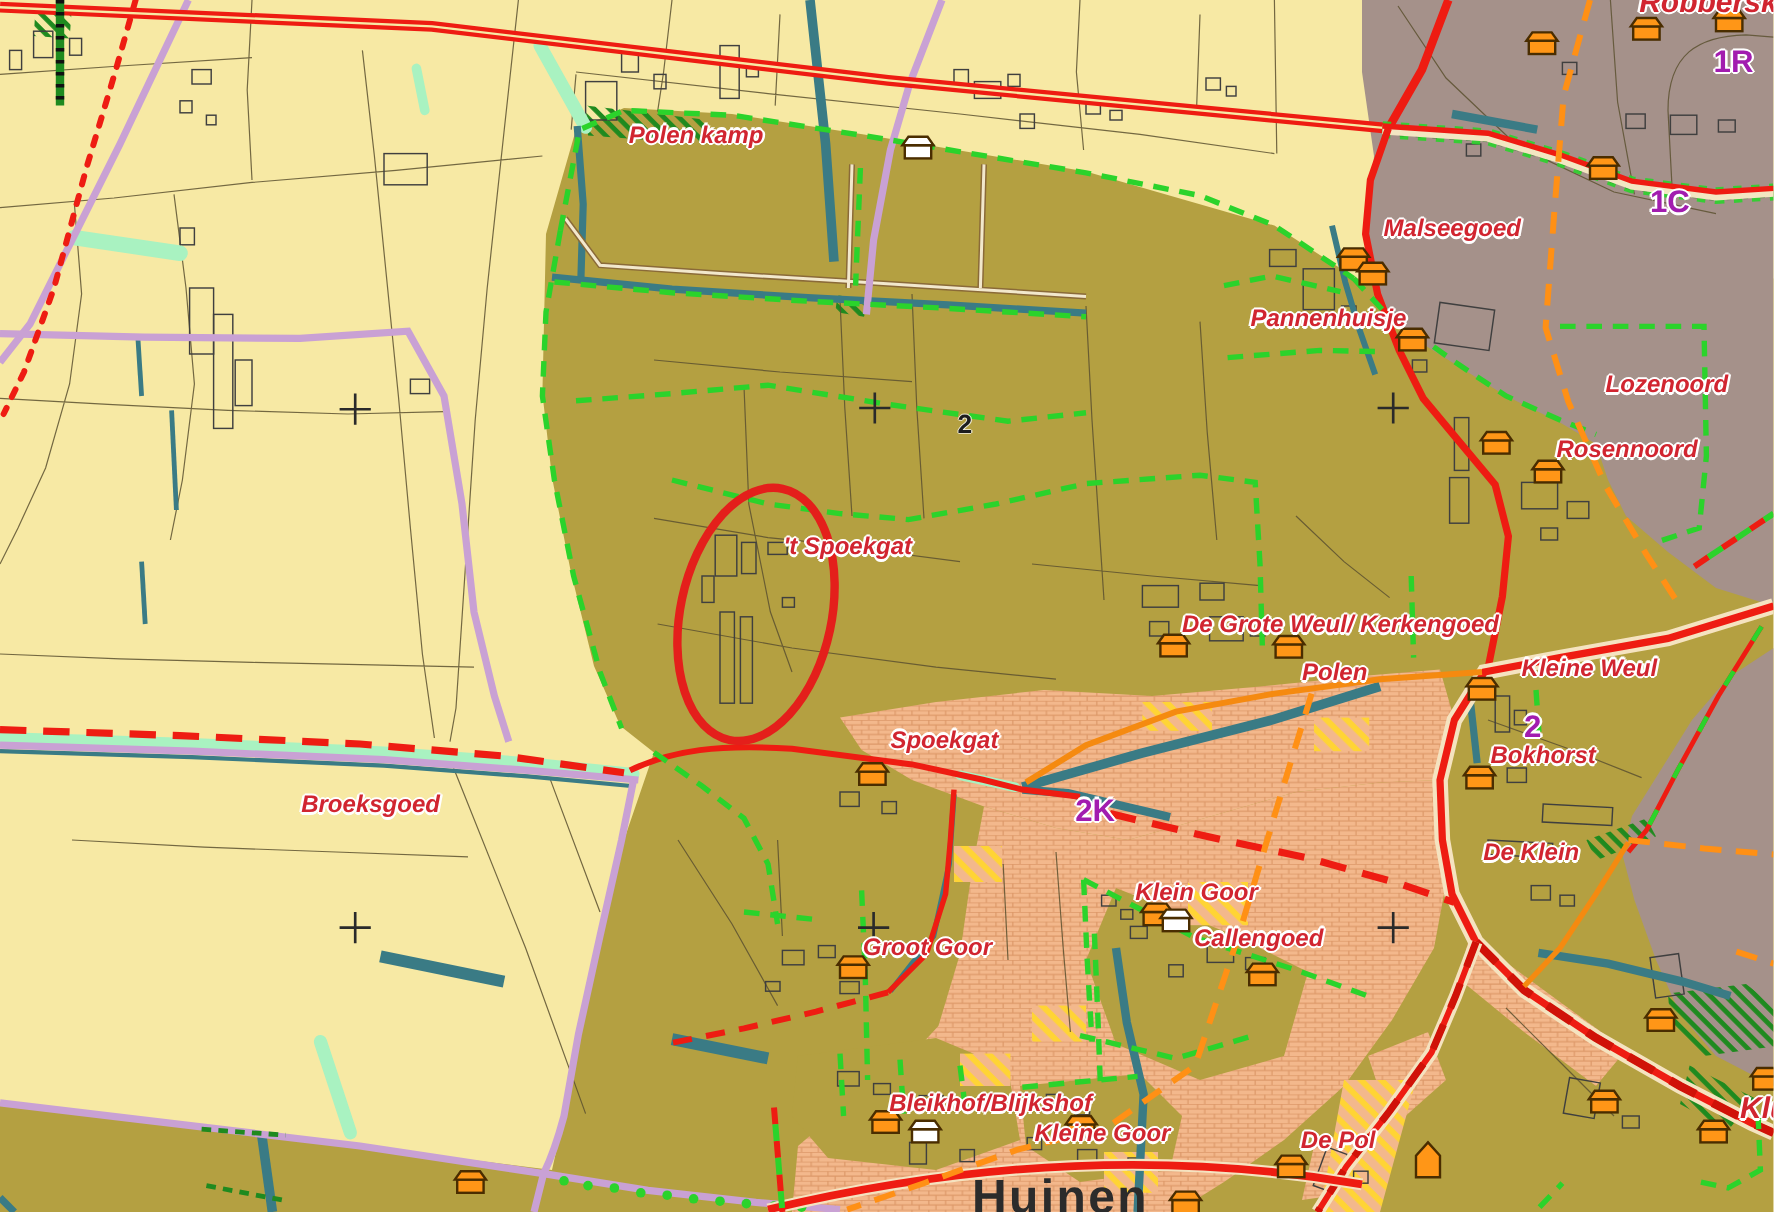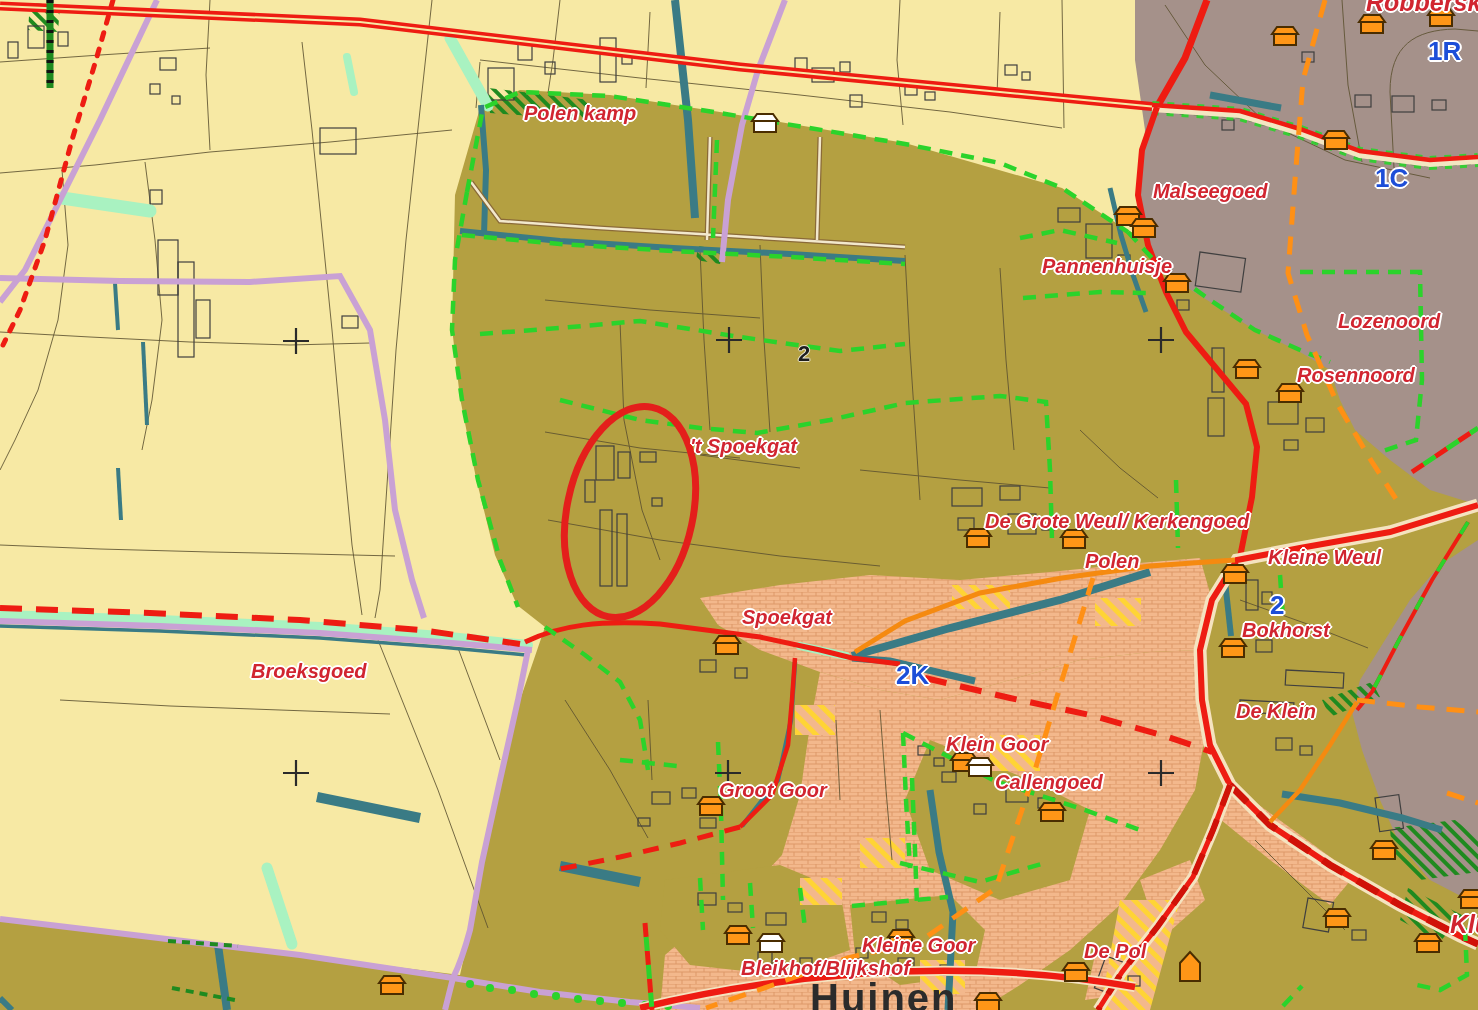--- a/index.html
+++ b/index.html
@@ -5,21 +5,21 @@
   html,body{margin:0;padding:0;background:#ddd;}
   #stage{position:relative;width:1478px;height:1010px;overflow:hidden;
          font-family:"Liberation Sans",sans-serif;background:#f7e9a4;}
   #map-svg{position:absolute;left:0;top:0;width:100%;height:100%;}
   #labels-layer{position:absolute;left:0;top:0;width:100%;height:100%;pointer-events:none;}
   .map-label{position:absolute;white-space:nowrap;line-height:1;}
   .place{color:#d12530;font-style:italic;font-weight:bold;font-size:20px;
     text-shadow:-2px 0 #fff,2px 0 #fff,0 -2px #fff,0 2px #fff,-1px -1px #fff,1px 1px #fff,-1px 1px #fff,1px -1px #fff;}
   .place-lg{color:#d12530;font-style:italic;font-weight:bold;font-size:25px;
     text-shadow:-2px 0 #fff,2px 0 #fff,0 -2px #fff,0 2px #fff,-1px -1px #fff,1px 1px #fff,-1px 1px #fff,1px -1px #fff;}
-  .code{color:#1d4ed8;font-weight:bold;font-size:26px;
+  .code{color:#a21caf;font-weight:bold;font-size:26px;
     text-shadow:-2px 0 #fff,2px 0 #fff,0 -2px #fff,0 2px #fff,-1px -1px #fff,1px 1px #fff,-1px 1px #fff,1px -1px #fff;}
   .code-sm{color:#1d1d1d;font-weight:bold;font-size:22px;
     text-shadow:-1px 0 #fffa,1px 0 #fffa,0 -1px #fffa,0 1px #fffa;}
   .town{color:#2b2b2b;font-weight:bold;font-size:40px;letter-spacing:2px;}
 </style>
 </head>
 <body>
 
 <div id="stage">
 <svg id="map-svg" viewBox="0 0 1478 1010" xmlns="http://www.w3.org/2000/svg">
@@ -361,35 +361,35 @@
         <use href="#house-o" x="988" y="1004"></use>
       </g>
 </svg>
 <div id="labels-layer">
       <div class="map-label place" style="left: 524px; top: 103px;">Polen kamp</div>
       <div class="map-label place-lg" style="left: 1366px; top: -10px;">Robberskamp</div>
       <div class="map-label place" style="left: 1153px; top: 181px; font-style: italic;">Malseegoed</div>
       <div class="map-label place" style="left: 1042px; top: 256px;">Pannenhuisje</div>
       <div class="map-label place" style="left: 1338px; top: 311px;">Lozenoord</div>
       <div class="map-label place" style="left: 1297px; top: 365px; text-align: center;">Rosennoord</div>
-      <div class="map-label place" style="left: 653px; top: 436px; margin-left: 37px;">'t Spoekgat</div>
+      <div class="map-label place" style="left: 653px; top: 446px;">'t Spoekgat</div>
       <div class="map-label place" style="left: 985px; top: 511px;">De Grote Weul/ Kerkengoed</div>
       <div class="map-label place" style="left: 1085px; top: 551px;">Polen</div>
       <div class="map-label place" style="left: 1240px; top: 547px; margin-left: 28px;">Kleine Weul</div>
       <div class="map-label place" style="left: 742px; top: 607px;">Spoekgat</div>
       <div class="map-label place" style="left: 1242px; top: 620px;">Bokhorst</div>
       <div class="map-label place" style="left: 251px; top: 661px;">Broeksgoed</div>
       <div class="map-label place" style="left: 1236px; top: 701px;">De Klein</div>
       <div class="map-label place" style="left: 946px; top: 734px;">Klein Goor</div>
       <div class="map-label place" style="left: 995px; top: 772px;">Callengoed</div>
       <div class="map-label place" style="left: 719px; top: 780px;">Groot Goor</div>
-      <div class="map-label place" style="left: 741px; top: 910px; margin-top: 48px;">Bleikhof/Blijkshof</div>
+      <div class="map-label place" style="left: 741px; top: 910px;">Bleikhof/Blijkshof</div>
       <div class="map-label place" style="left: 862px; top: 935px; text-align: right;">Kleine Goor</div>
       <div class="map-label place" style="left: 1084px; top: 941px;">De Pol</div>
       <div class="map-label place-lg" style="left: 1450px; top: 912px;">Klu</div>
       <div class="map-label town" style="left: 810px; top: 978px;">Huinen</div>
       <div class="map-label code-sm" style="left: 798px; top: 343px;">2</div>
       <div class="map-label code" style="left: 896px; top: 662px;">2K</div>
       <div class="map-label code" style="left: 1270px; top: 592px;">2</div>
       <div class="map-label code" style="left: 1428px; top: 38px;">1R</div>
-      <div class="map-label code" style="left: 1375px; top: 165px;">1C</div>
+      <div class="map-label code" style="left: 1375px; top: 155px;">1C</div>
     </div>
 </div>
 
 </body></html>

